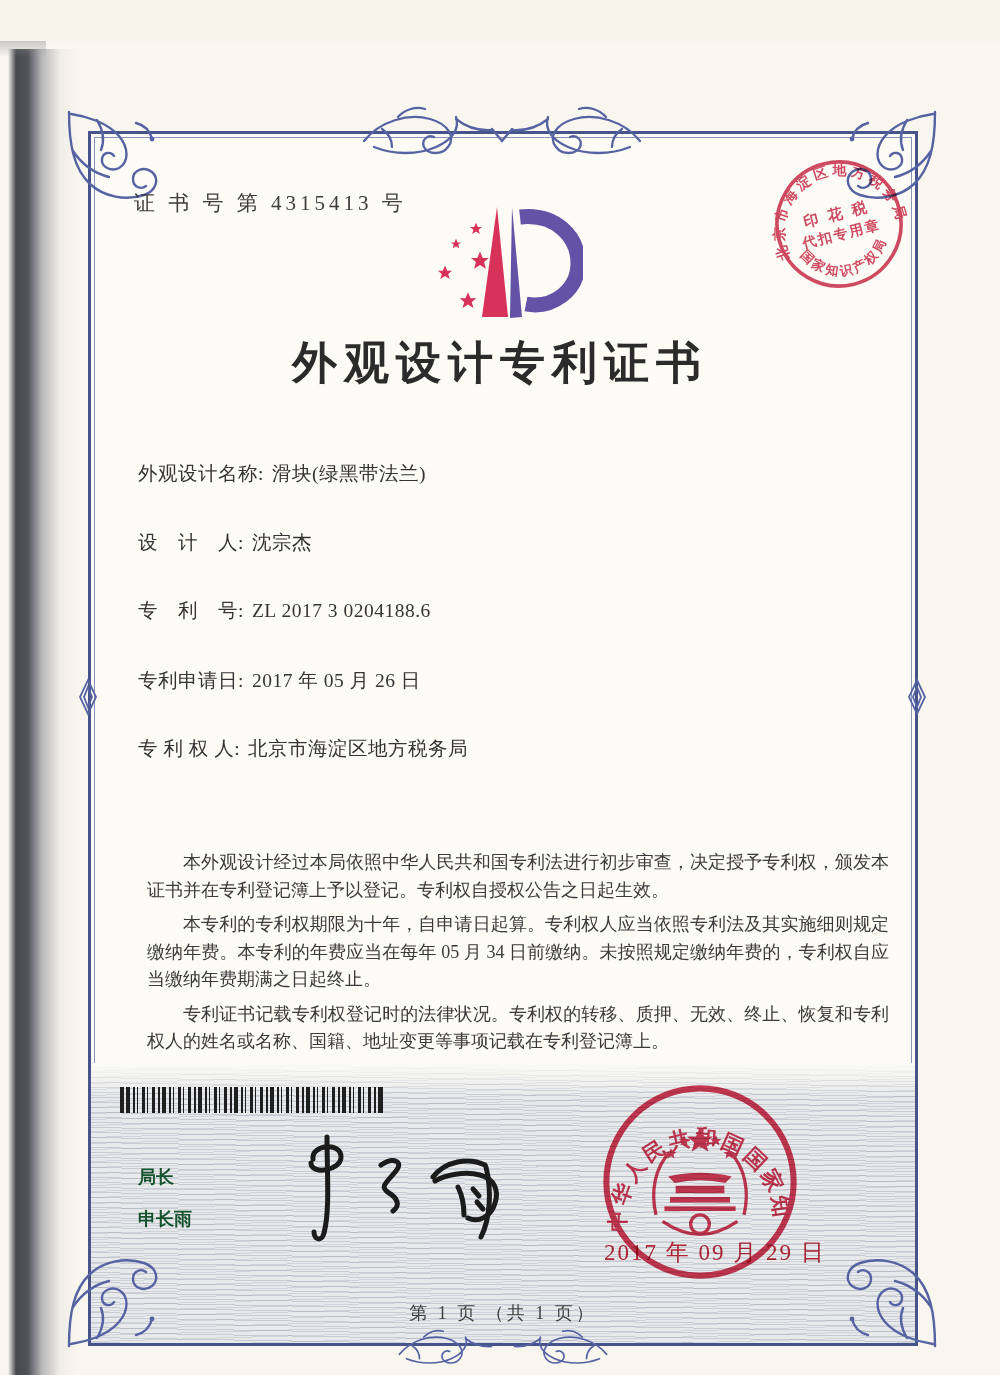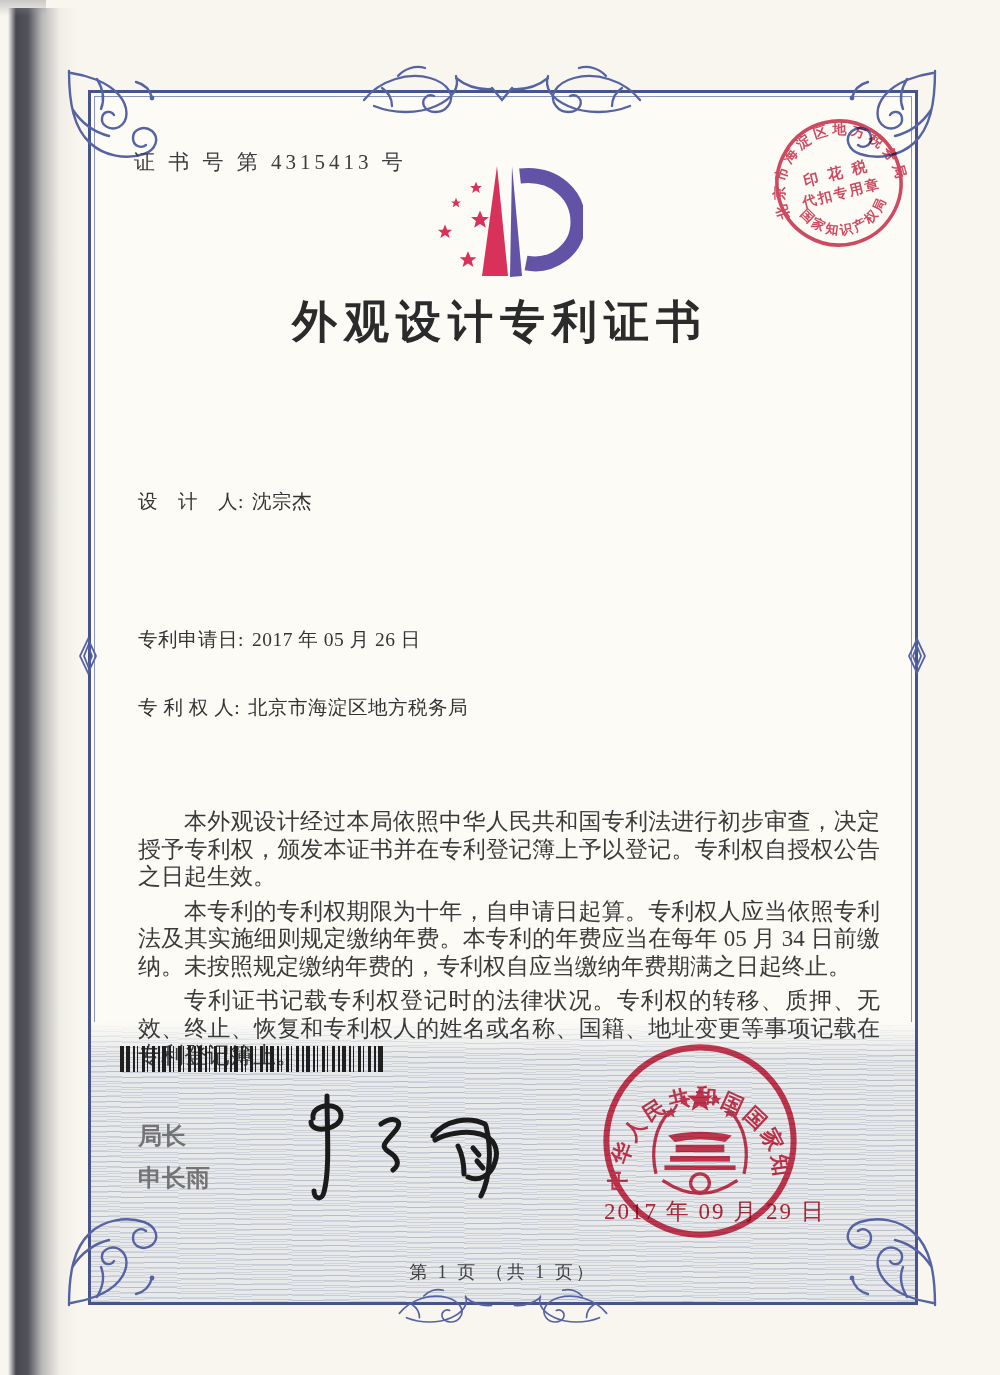--- a/index.html
+++ b/index.html
@@ -3,21 +3,21 @@
 <meta charset="utf-8">
 <style>
   * { margin:0; padding:0; box-sizing:border-box; }
   html,body { width:1000px; height:1375px; }
   body {
     font-family:"Liberation Serif","DejaVu Serif",serif;
     background:#f6f3ea;
     position:relative;
     overflow:hidden;
   }
-  .canvas { position:absolute; inset:0; background:#f8f6ef; }
+  .canvas { position:absolute; inset:0; background:#f8f6ef;margin-top:41px; }
 
   
   .spine {
     position:absolute; left:8px; top:8px; width:70px; height:1367px;
     background:linear-gradient(90deg, rgba(60,60,66,0) 0px, #474750 8px, #53535c 20px,
                rgba(110,110,120,.45) 34px, rgba(200,198,190,.18) 52px, rgba(248,246,239,0) 70px);
   }
   .corner-smudge{
     position:absolute; left:0; top:0; width:46px; height:16px;
     background:linear-gradient(180deg,#9a9a9c, rgba(150,150,152,0));
@@ -57,43 +57,43 @@
     letter-spacing:7px; color:#2b2b2b;
   }
   .field {
     position:absolute; left:138px; font-size:19.5px; color:#343434;
     letter-spacing:.5px; white-space:pre;
   }
   .field .fv { margin-left:8px; }
   .f0{top:419px}.f1{top:488px}.f2{top:556px}.f3{top:626px}.f4{top:694px}.f5{top:763px}
 
   .body-text {
-    position:absolute; left:138px; top:808px; width:742px;
-    font-size:23px; line-height:27.5px; color:#3a3a3a;
+    position:absolute; left:147px; top:808px; width:742px;
+    font-size:18px; line-height:27.5px; color:#3a3a3a;
     text-align:justify;
   }
   .body-text p { text-indent:2em; margin-bottom:7px; }
 
   .barcode {
     position:absolute; left:120px; top:1046px; width:263px; height:26px;
     background-image:repeating-linear-gradient(90deg,
       #1f1f1f 0px,#1f1f1f 2px, rgba(0,0,0,0) 2px,rgba(0,0,0,0) 4px,
       #1f1f1f 4px,#1f1f1f 8px, rgba(0,0,0,0) 8px,rgba(0,0,0,0) 11px,
       #1f1f1f 11px,#1f1f1f 13px, rgba(0,0,0,0) 13px,rgba(0,0,0,0) 15px,
       #1f1f1f 15px,#1f1f1f 16px, rgba(0,0,0,0) 16px,rgba(0,0,0,0) 20px,
       #1f1f1f 20px,#1f1f1f 23px, rgba(0,0,0,0) 23px,rgba(0,0,0,0) 25px,
       #1f1f1f 25px,#1f1f1f 26px, rgba(0,0,0,0) 26px,rgba(0,0,0,0) 30px,
       #1f1f1f 30px,#1f1f1f 33px, rgba(0,0,0,0) 33px,rgba(0,0,0,0) 36px);
     border-left:2px solid #1f1f1f; border-right:2px solid #1f1f1f;
   }
 
   .signer {
     position:absolute; left:138px; top:1115px;
     font-family:"Liberation Sans","DejaVu Sans",sans-serif;
-    font-weight:600; font-size:24px; color:#737373; line-height:42px;
+    font-weight:600; font-size:18px; color:#14532d; line-height:42px;
   }
   .signature { position:absolute; left:283px; top:1090px; }
 
   .seal { position:absolute; left:597px; top:1038px; mix-blend-mode:multiply; }
   .seal-date {
     position:absolute; left:604px; top:1196px;
     font-size:23px; letter-spacing:2px; color:#c2293d; white-space:pre;
     mix-blend-mode:multiply;
   }
   .tax-stamp {
@@ -195,21 +195,23 @@
     </text>
     <text x="71" y="66" text-anchor="middle" font-size="15" fill="#d14b63" font-weight="700" letter-spacing="3">印 花 税</text>
     <text x="71" y="86" text-anchor="middle" font-size="14" fill="#d14b63" font-weight="700" letter-spacing="2">代扣专用章</text>
     <text font-size="13" fill="#d14b63" letter-spacing="2.5" font-weight="600">
       <textPath href="#taxBottom" startOffset="2">国家知识产权局</textPath>
     </text>
   </svg>
 
   <div class="title">外观设计专利证书</div>
 
+  <div class="field f0"><span>外观设计名称:</span><span class="fv">滑块(绿黑带法兰)</span></div>
   <div class="field f1"><span>设　计　人:</span><span class="fv">沈宗杰</span></div>
+  <div class="field f2"><span>专　利　号:</span><span class="fv">ZL 2017 3 0204188.6</span></div>
   <div class="field f3"><span>专利申请日:</span><span class="fv">2017 年 05 月 26 日</span></div>
   <div class="field f4"><span>专 利 权 人:</span><span class="fv">北京市海淀区地方税务局</span></div>
 
   <div class="body-text">
     <p>本外观设计经过本局依照中华人民共和国专利法进行初步审查，决定授予专利权，颁发本证书并在专利登记簿上予以登记。专利权自授权公告之日起生效。</p>
     <p>本专利的专利权期限为十年，自申请日起算。专利权人应当依照专利法及其实施细则规定缴纳年费。本专利的年费应当在每年 05 月 34 日前缴纳。未按照规定缴纳年费的，专利权自应当缴纳年费期满之日起终止。</p>
     <p>专利证书记载专利权登记时的法律状况。专利权的转移、质押、无效、终止、恢复和专利权人的姓名或名称、国籍、地址变更等事项记载在专利登记簿上。</p>
   </div>
 
   <div class="barcode"></div>

